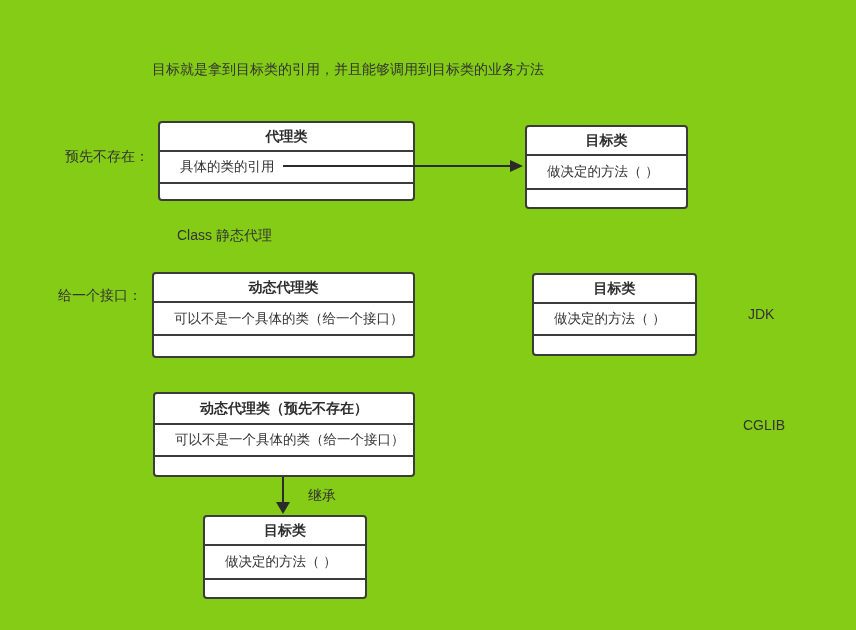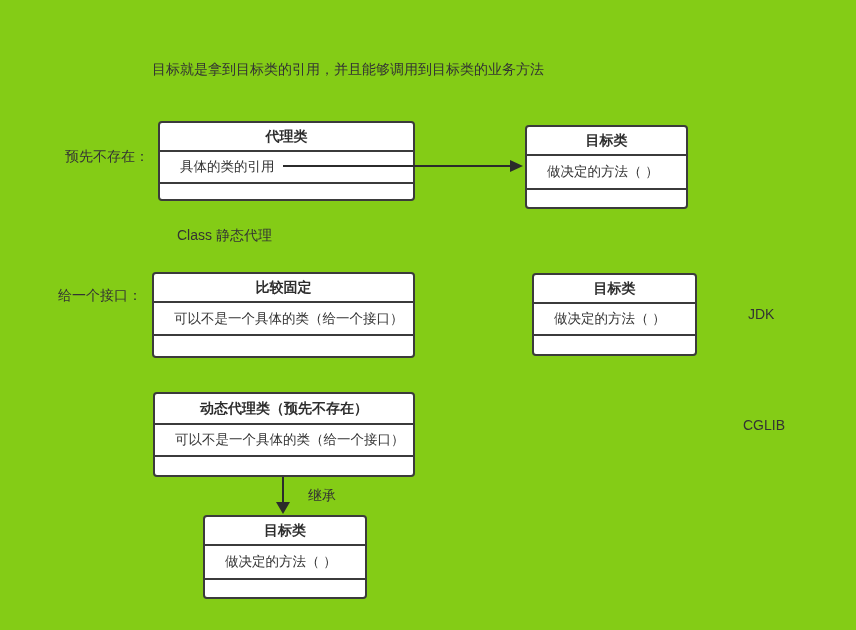--- a/index.html
+++ b/index.html
@@ -58,21 +58,21 @@
   <div class="arrow-h" style="left:283px;top:160px;width:240px;height:12px;">
     <div class="line-h"></div>
     <div class="tri-right"></div>
   </div>
 
   <div class="txt" style="left:177px;top:228px;">Class 静态代理</div>
 
   <div class="txt" style="left:58px;top:288px;">给一个接口：</div>
 
   <div class="uml-box" style="left:152px;top:272px;width:263px;height:86px;">
-    <div class="uml-title">比较固定</div>
+    <div class="uml-title">动态代理类</div>
     <div class="uml-field" style="height:31px;line-height:31px;">可以不是一个具体的类（给一个接口）</div>
     <div class="uml-empty"></div>
   </div>
 
   <div class="uml-box" style="left:532px;top:273px;width:165px;height:83px;">
     <div class="uml-title">目标类</div>
     <div class="uml-field">做决定的方法（ ）</div>
     <div class="uml-empty"></div>
   </div>
 

